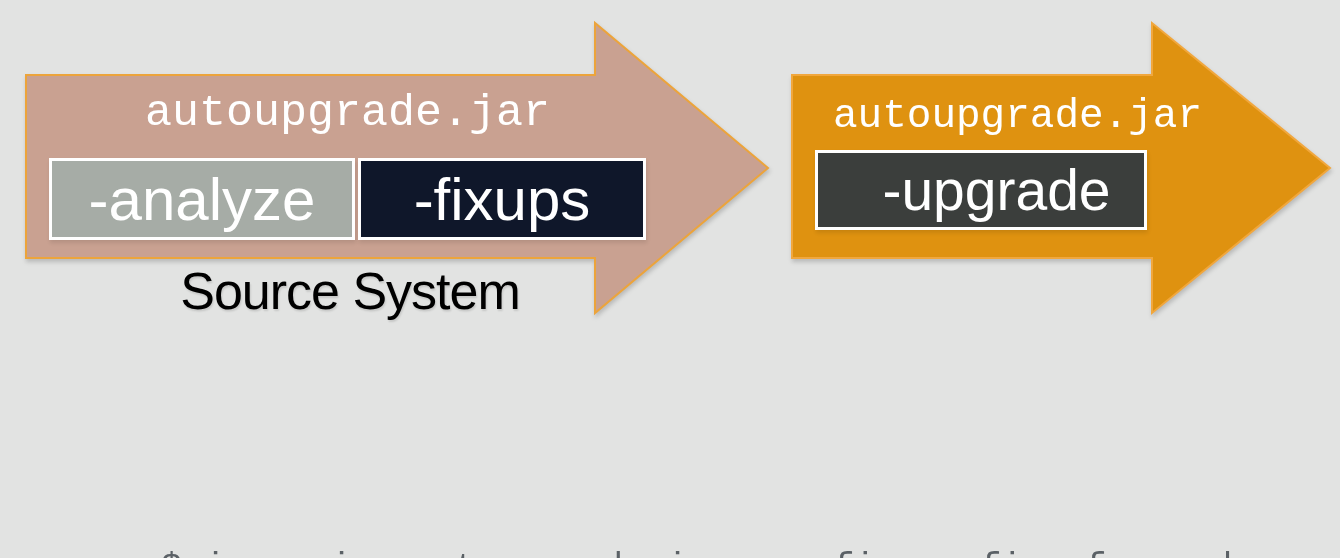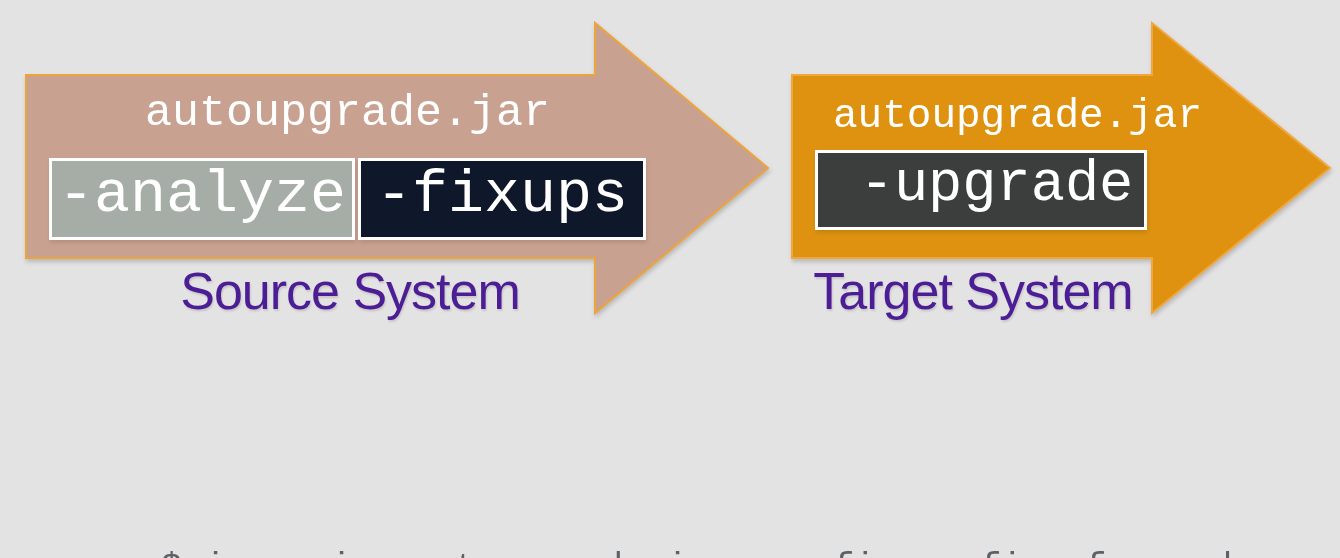--- a/index.html
+++ b/index.html
@@ -21,36 +21,36 @@
     color: #FFFFFF;
     white-space: pre;
   }
   .jar-label.left  { left: 49px;  top: 86px; width: 597px; height: 54px; font-size: 45px; }
   .jar-label.right { left: 830px; top: 91px; width: 375px; height: 50px; font-size: 41px; }
 
   .mode-box {
     position: absolute;
     box-sizing: border-box;
     border: 3px solid #FFFFFF;
-    display: flex; align-items: flex-start; justify-content: center;
-    font-family: Liberation Mono, monospace;
+    display: flex; align-items: center; justify-content: center;
+    font-family: Liberation Sans, sans-serif;
     color: #FFFFFF;
     white-space: pre;
     box-shadow: 1px 3px 4px rgba(0,0,0,0.10);
   }
   .mode-box.analyze { left: 49px;  top: 158px; width: 306px; height: 82px; background: #A6ACA6; font-size: 60px; }
   .mode-box.fixups  { left: 358px; top: 158px; width: 288px; height: 82px; background: #0f172a; font-size: 60px; }
   .mode-box.upgrade { left: 815px; top: 150px; width: 332px; height: 80px; background: #3B3E3C; font-size: 57px; padding-left: 31px; }
 
   .system-label {
     position: absolute;
     top: 262px; height: 58px;
     display: flex; align-items: center; justify-content: center;
     font-size: 52px; font-weight: 300;
-    color: #4c1d95;
+    color: #000000;
     letter-spacing: -1px;
     text-shadow: 1px 2px 2px rgba(0,0,0,0.12);
     white-space: pre;
   }
   .system-label.source { left: 26px;  width: 648px; }
   .system-label.target { left: 792px; width: 362px; }
 
   .terminal {
     position: absolute;
     left: 35px; top: 358px; width: 1290px;
@@ -82,21 +82,20 @@
   </div>
 
   <div class="system-label source">Source System</div>
 
   <div class="jar-label right">autoupgrade.jar</div>
 
   <div class="mode-box upgrade">
     <span>-upgrade</span>
   </div>
 
-  <div class="system-label target">Target System</div>
 
   <div class="terminal">
     <div class="cmd-line">
       <span class="cmd">$ java -jar autoupgrade.jar -config config.cfg -mode </span><span class="mode">analyze</span>
     </div>
     
     
   </div>
 
 </div>

